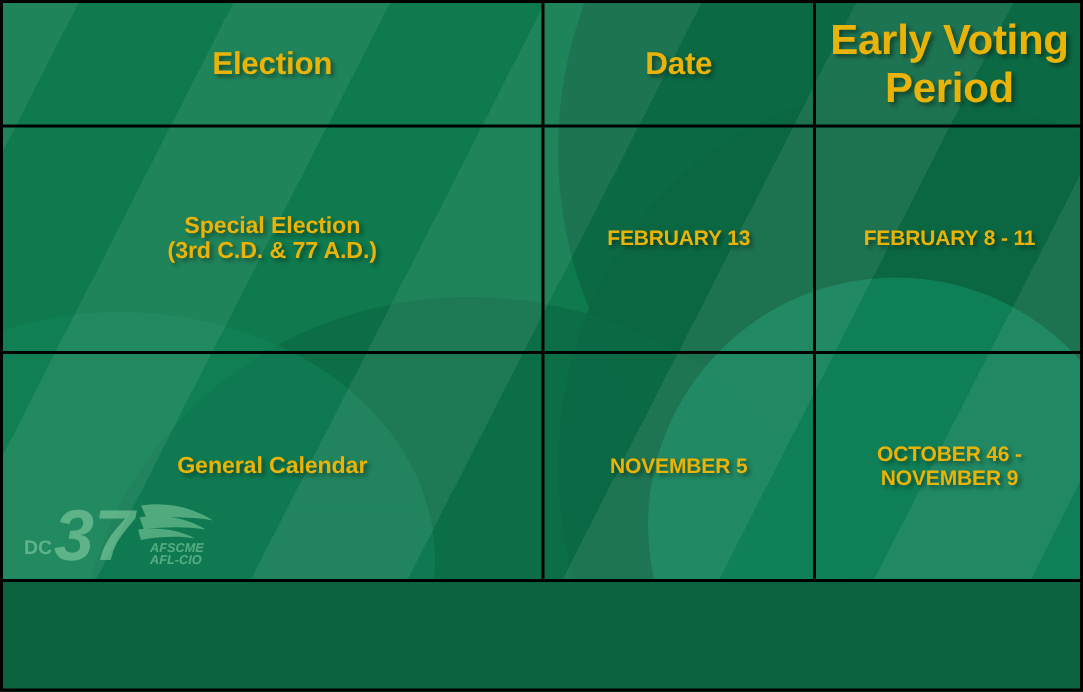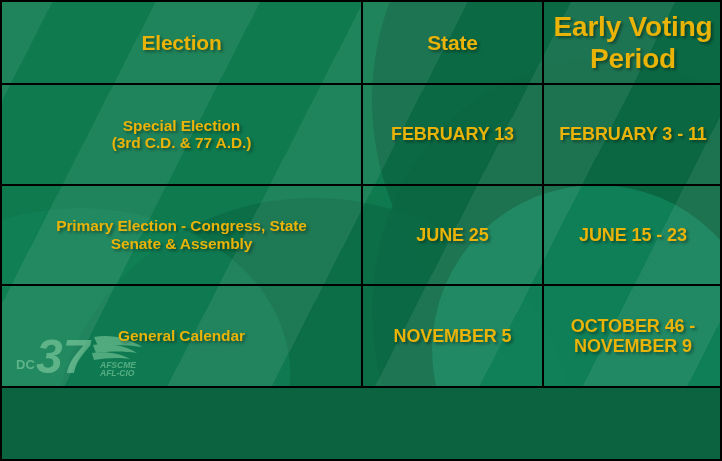--- a/index.html
+++ b/index.html
@@ -176,21 +176,21 @@
   }
   table.cal tr.head th.th-early { font-size: 28px; }
 
   table.cal tbody td {
     font-size: 15.5px;
     font-weight: bold;
     letter-spacing: -0.1px;
   }
   table.cal tbody td.cell-election { font-size: 15.5px; }
   table.cal tbody td.cell-date,
-  table.cal tbody td.cell-early { font-size: 18px; }
+  table.cal tbody td.cell-early { font-size: 14px; }
   table.cal tbody tr { height: 78px; }
   table.cal tbody tr:last-child { height: 79px; }
 
   .outer-frame {
     position: absolute;
     inset: 0;
     border: 2px solid #000;
     box-sizing: border-box;
     pointer-events: none;
     z-index: 9;
@@ -228,46 +228,36 @@
 
     <table class="cal">
       <colgroup>
         <col class="c-election">
         <col class="c-date">
         <col class="c-early">
       </colgroup>
       <thead>
         <tr class="head">
           <th class="th-election">Election</th>
-          <th class="th-date">State</th>
+          <th class="th-date">Date</th>
           <th class="th-early">
             <span>Early Voting</span><br>
             <span>Period</span>
           </th>
         </tr>
       </thead>
       <tbody>
         <tr>
           <td class="cell-election">
             <span>Special Election</span><br>
             <span>(3rd C.D. &amp; 77 A.D.)</span>
           </td>
           <td class="cell-date">FEBRUARY 13</td>
           <td class="cell-early">
-            <span>FEBRUARY 3 - 11</span>
-          </td>
-        </tr>
-        <tr>
-          <td class="cell-election">
-            <span>Primary Election - Congress, State</span><br>
-            <span>Senate &amp; Assembly</span>
-          </td>
-          <td class="cell-date">JUNE 25</td>
-          <td class="cell-early">
-            <span>JUNE 15 - 23</span>
+            <span>FEBRUARY 8 - 11</span>
           </td>
         </tr>
         <tr>
           <td class="cell-election">
             <span>General Calendar</span>
           </td>
           <td class="cell-date">NOVEMBER 5</td>
           <td class="cell-early">
             <span>OCTOBER 46 -</span><br>
             <span>NOVEMBER 9</span>

